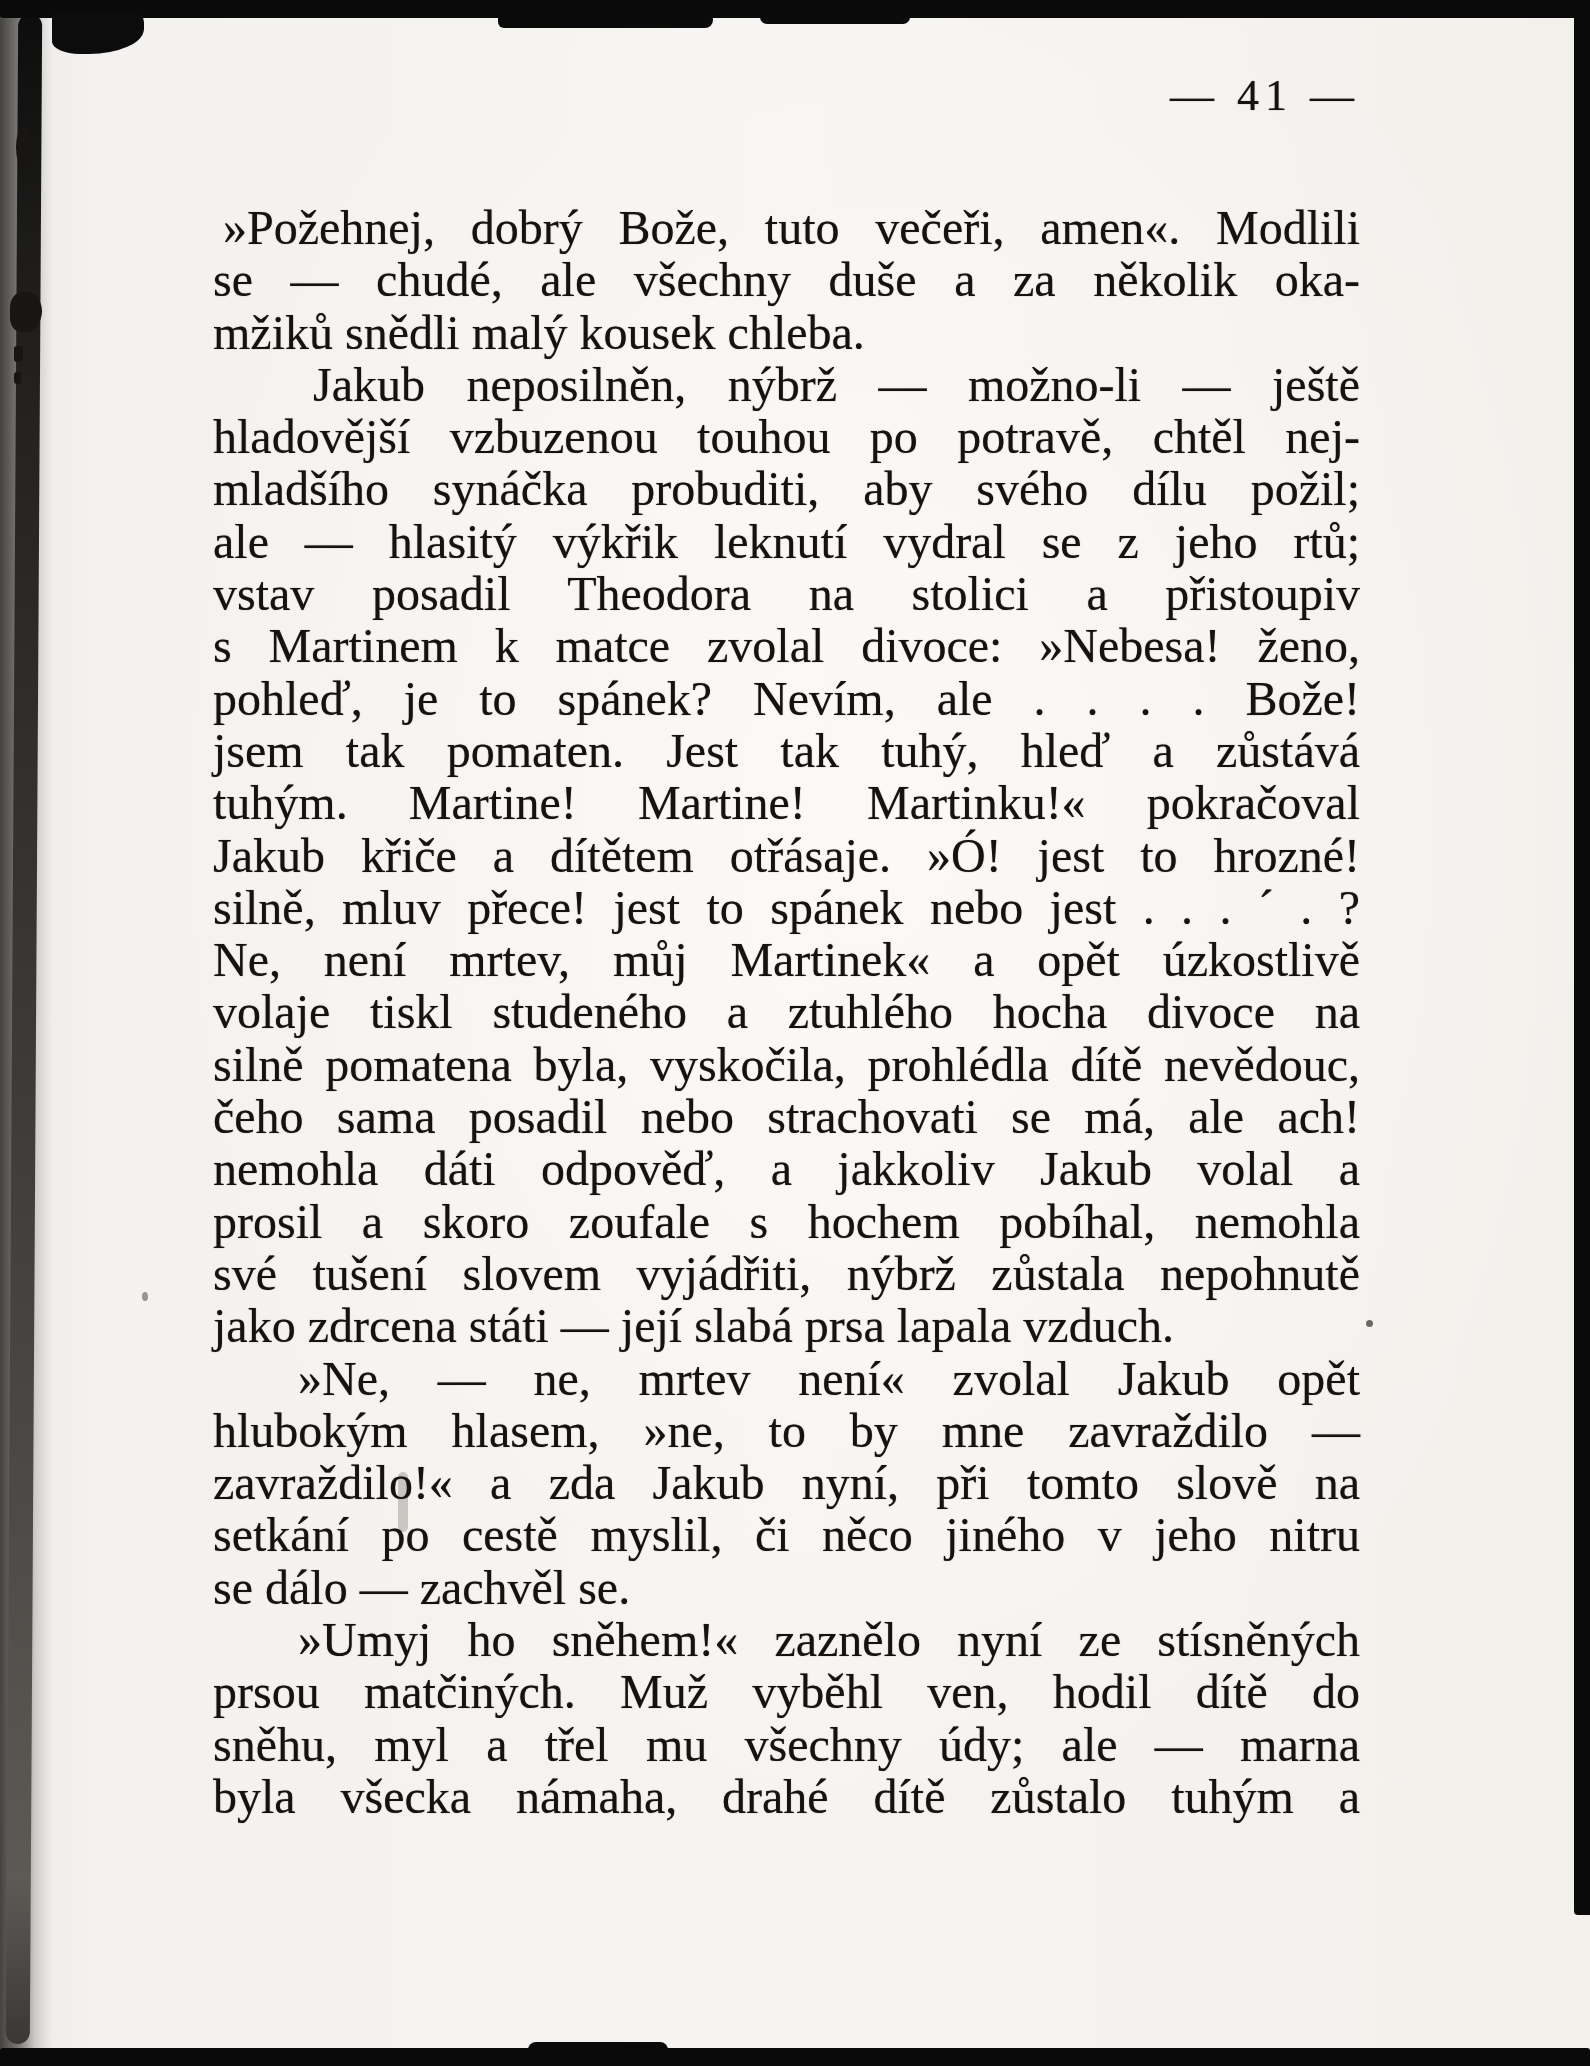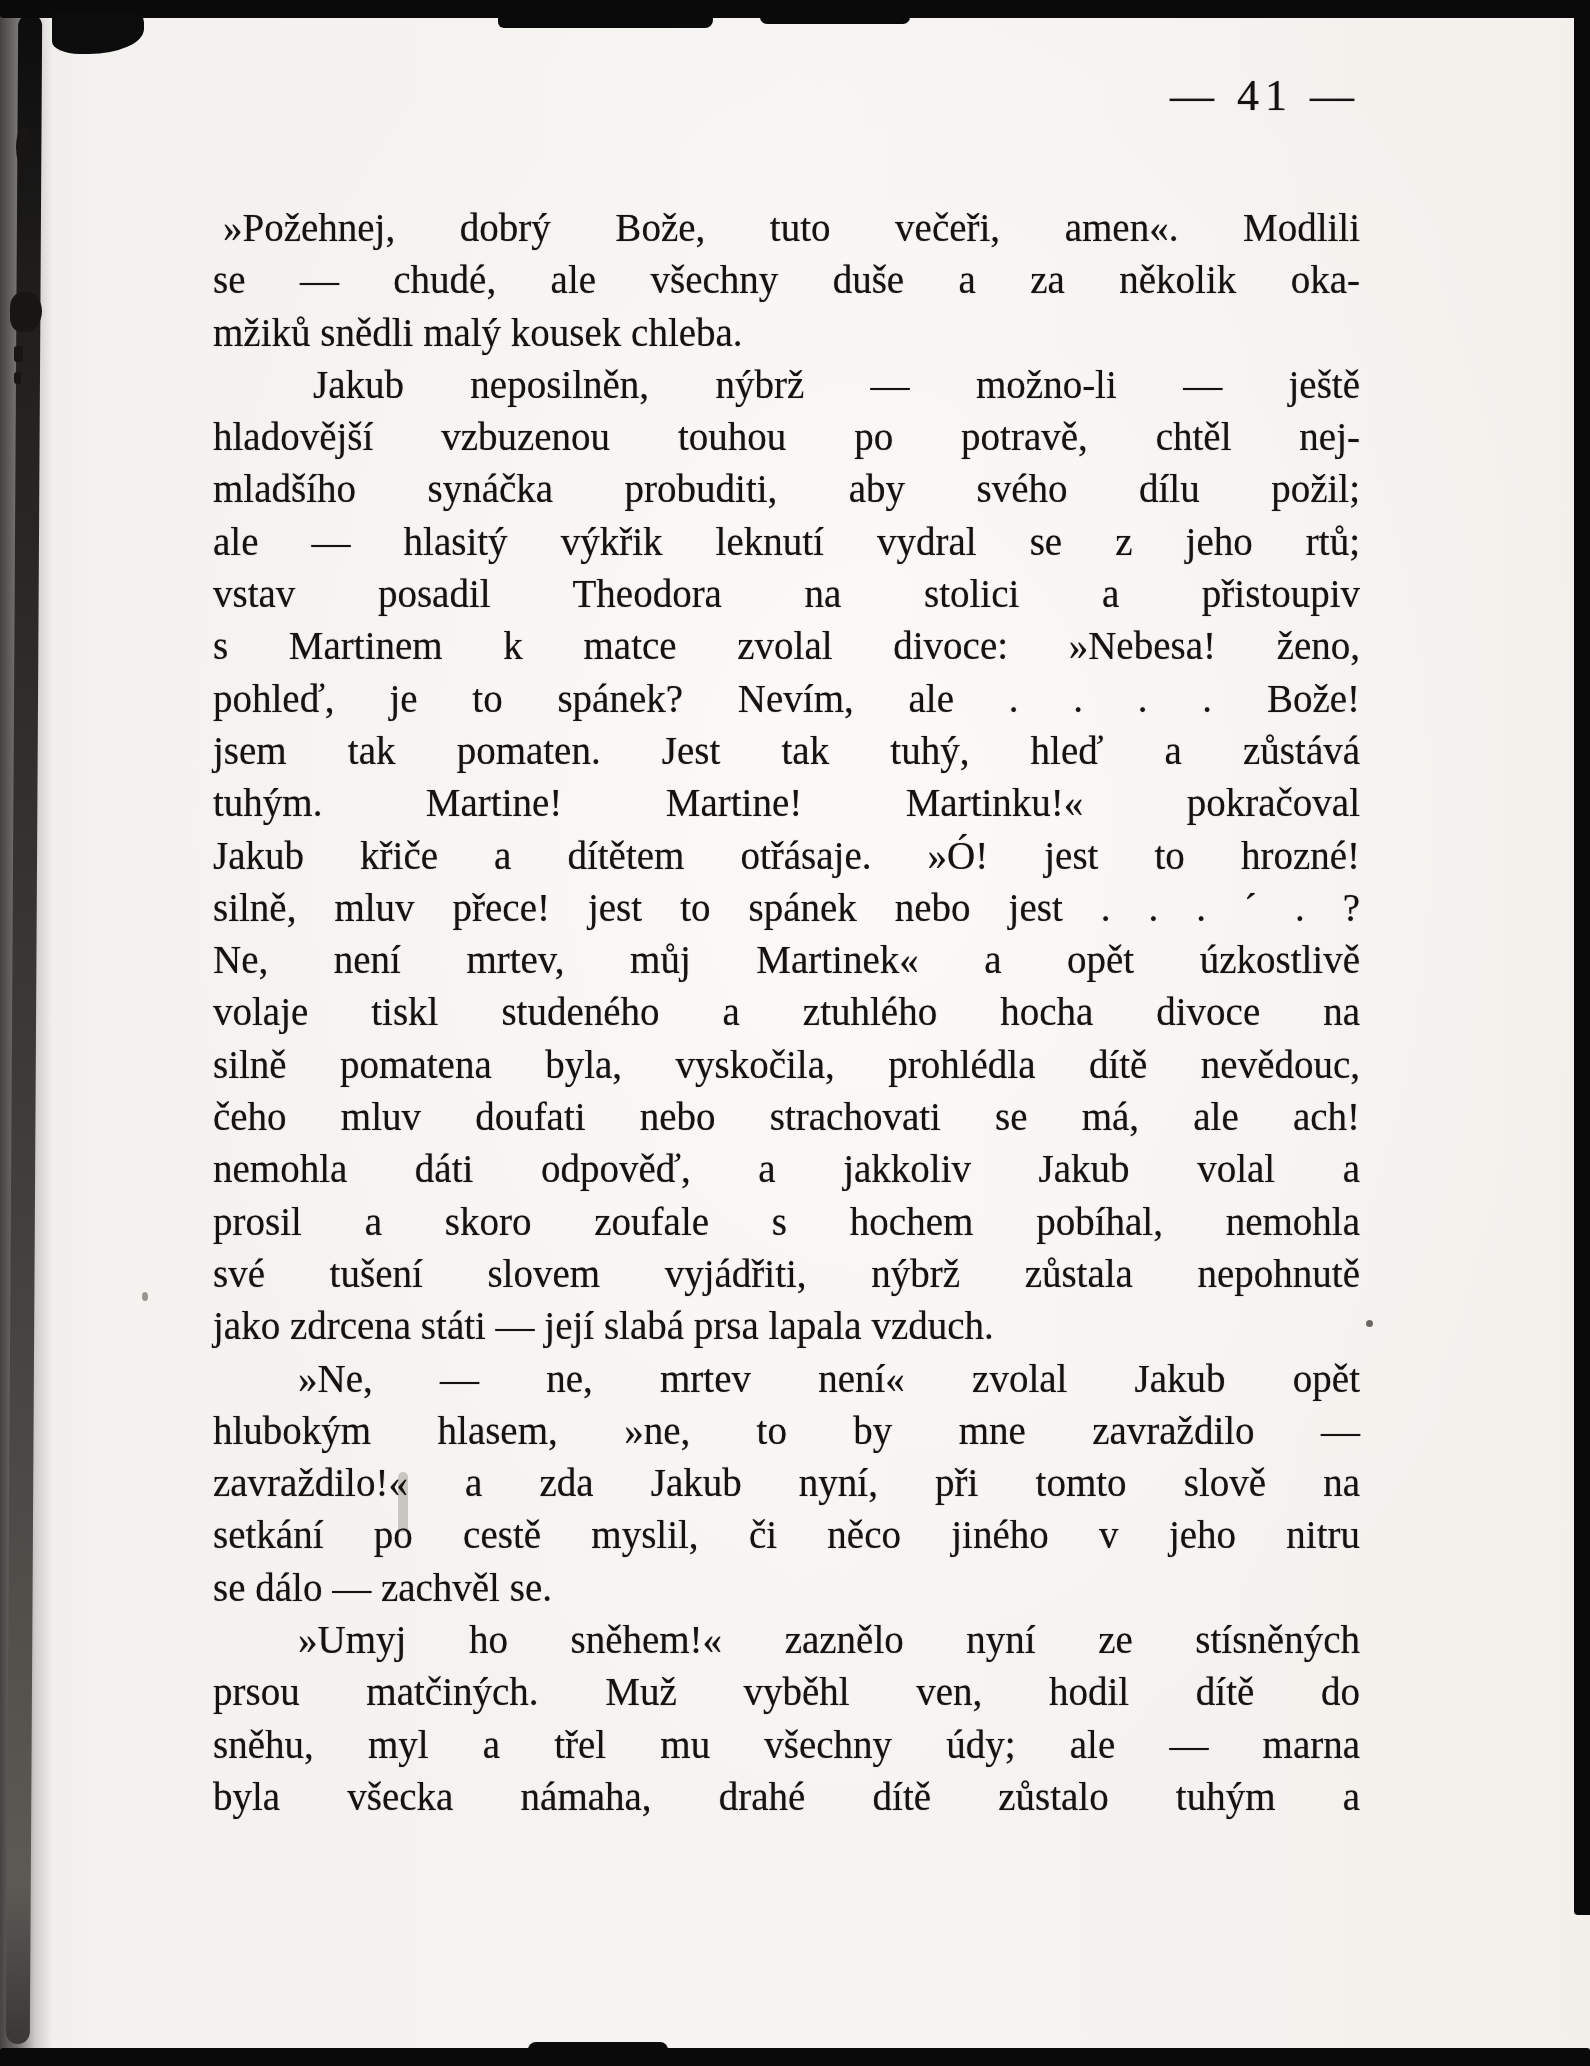--- a/index.html
+++ b/index.html
@@ -61,21 +61,21 @@
     position: absolute; left: 213px; top: 70px; width: 1147px;
     font-size: 44px; line-height: 52px;
     text-shadow: 0 0 1px rgba(10,8,6,0.6);
     text-align: right;
   }
   .pgnum { display: inline-block; margin-left: 300px; letter-spacing: 6px; }
 
   
   .text {
     position: absolute; left: 213px; top: 202px; width: 1147px;
-    font-size: 39px; line-height: 52.3px;
+    font-size: 48px; line-height: 52.3px;
     text-shadow: 0 0 1px rgba(12,10,8,0.55);
   }
   .line { text-align: justify; text-align-last: justify; }
   .line.short { text-align-last: left; }
   .ind-p1 { text-indent: 10px; }
   .ind-p2 { text-indent: 100px; }
   .ind-p3 { text-indent: 85px; }
   .ind-p4 { text-indent: 85px; }
 </style>
 </head>
@@ -122,21 +122,21 @@
       <div class="line">vstav posadil Theodora na stolici a přistoupiv</div>
       <div class="line">s Martinem k matce zvolal divoce: »Nebesa! ženo,</div>
       <div class="line">pohleď, je to spánek? Nevím, ale . . . . Bože!</div>
       <div class="line">jsem tak pomaten. Jest tak tuhý, hleď a zůstává</div>
       <div class="line">tuhým. Martine! Martine! Martinku!« pokračoval</div>
       <div class="line">Jakub křiče a dítětem otřásaje. »Ó! jest to hrozné!</div>
       <div class="line">silně, mluv přece! jest to spánek nebo jest . . . ´ . ?</div>
       <div class="line">Ne, není mrtev, můj Martinek« a opět úzkostlivě</div>
       <div class="line">volaje tiskl studeného a ztuhlého hocha divoce na</div>
       <div class="line">silně pomatena byla, vyskočila, prohlédla dítě nevědouc,</div>
-      <div class="line">čeho mluv doufati nebo strachovati se má, ale ach!</div>
+      <div class="line">čeho sama posadil nebo strachovati se má, ale ach!</div>
       <div class="line">nemohla dáti odpověď, a jakkoliv Jakub volal a</div>
       <div class="line">prosil a skoro zoufale s hochem pobíhal, nemohla</div>
       <div class="line">své tušení slovem vyjádřiti, nýbrž zůstala nepohnutě</div>
       <div class="line short">jako zdrcena státi — její slabá prsa lapala vzduch.</div>
     </div>
 
     <div class="para">
       <div class="line ind-p3">»Ne, — ne, mrtev není« zvolal Jakub opět</div>
       <div class="line">hlubokým hlasem, »ne, to by mne zavraždilo —</div>
       <div class="line">zavraždilo!« a zda Jakub nyní, při tomto slově na</div>

